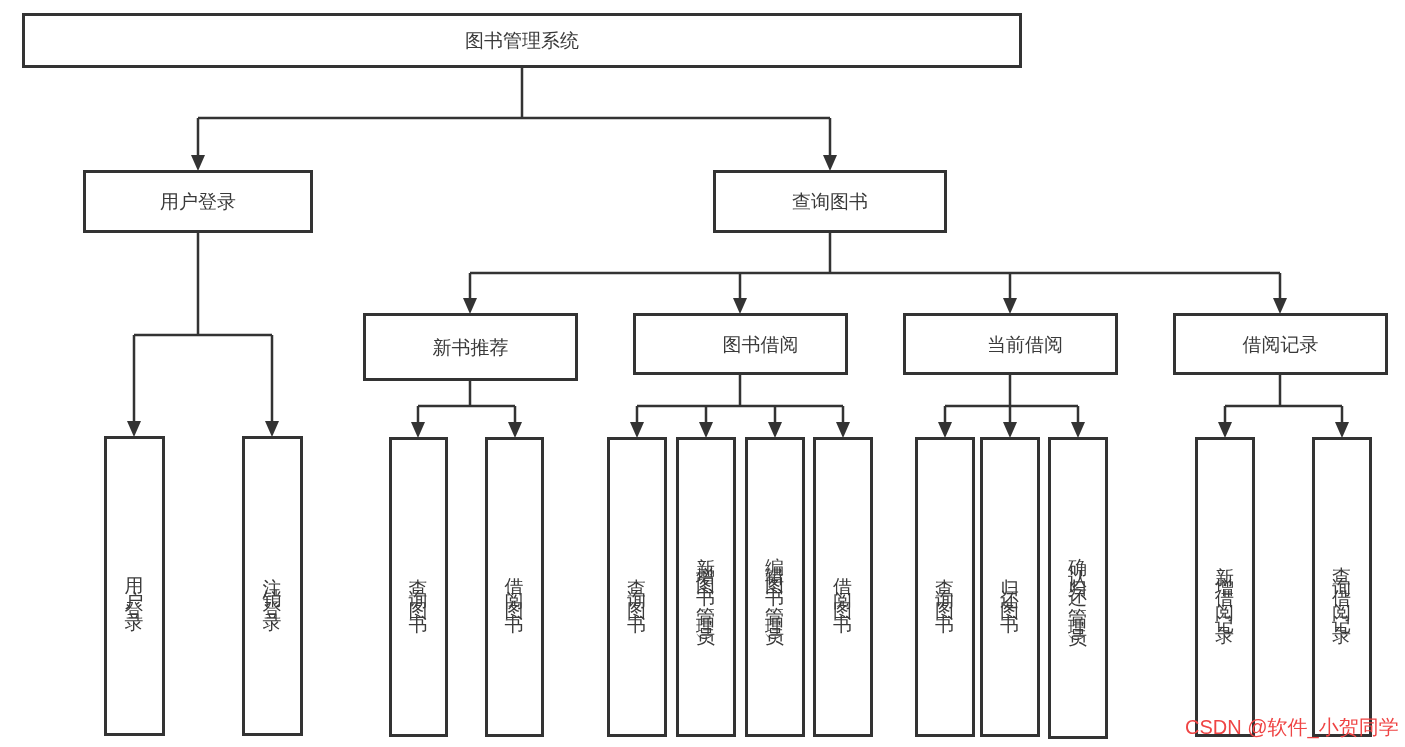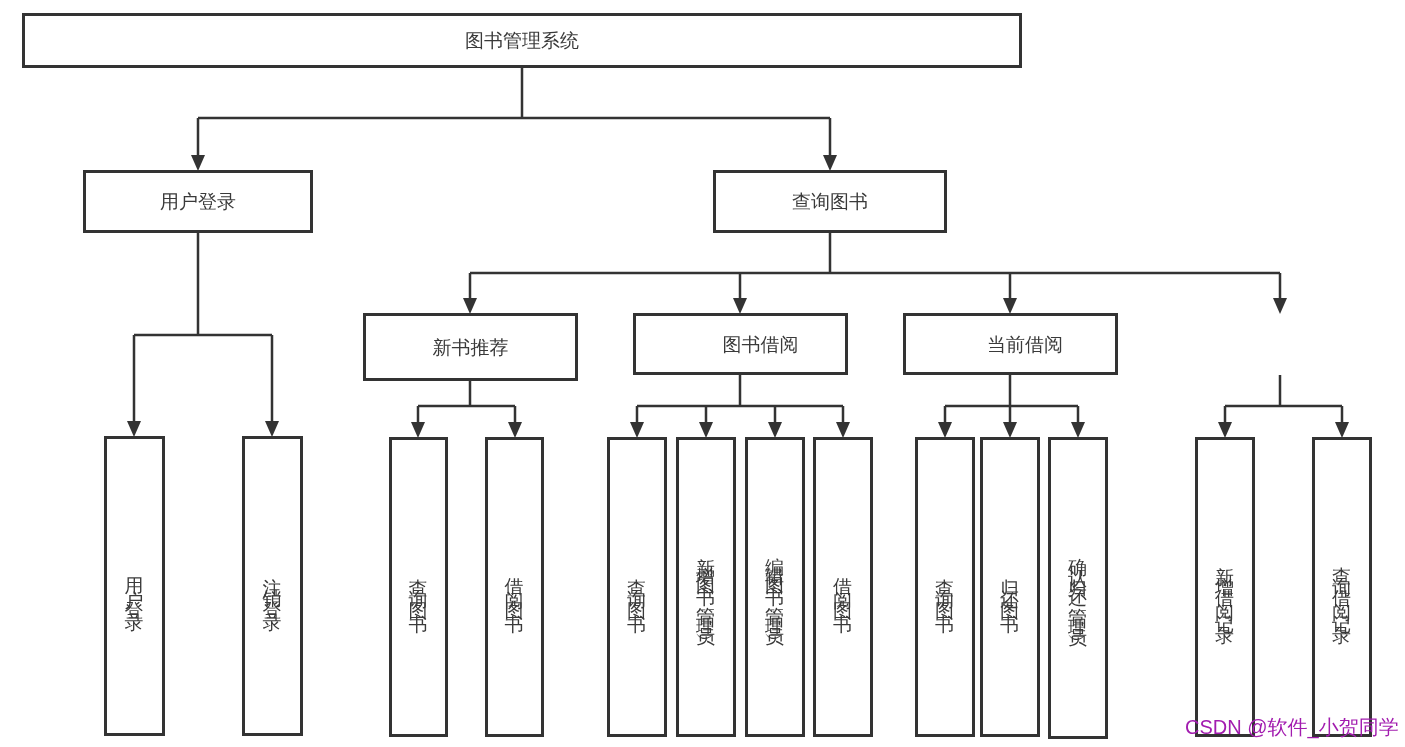--- a/index.html
+++ b/index.html
@@ -37,21 +37,21 @@
     font-size: 19px;
     color: #3a3a3a;
   }
   .vtext-tight { letter-spacing: 10px; }
   .watermark {
     position: absolute;
     left: 1185px;
     top: 714px;
     width: 210px;
     font-size: 20px;
-    color: #a21caf;
+    color: #ef4444;
     text-align: center;
     white-space: nowrap;
   }
 </style>
 </head>
 <body>
 
 <div id="canvas">
 
   <svg id="wires" viewBox="0 0 1405 747" xmlns="http://www.w3.org/2000/svg">
@@ -88,20 +88,21 @@
   </svg>
 
   <div class="box" style="left:22px; top:13px; width:1000px; height:55px;">图书管理系统</div>
 
   <div class="box" style="left:83px; top:170px; width:230px; height:63px;">用户登录</div>
   <div class="box" style="left:713px; top:170px; width:234px; height:63px;">查询图书</div>
 
   <div class="box" style="left:363px; top:313px; width:215px; height:68px;">新书推荐</div>
   <div class="box" style="left:633px; top:313px; width:215px; height:62px;padding-left:40px;">图书借阅</div>
   <div class="box" style="left:903px; top:313px; width:215px; height:62px;padding-left:29px;">当前借阅</div>
+  <div class="box" style="left:1173px; top:313px; width:215px; height:62px;">借阅记录</div>
 
   <div class="box" style="left:104px; top:436px; width:61px; height:300px;">
     <span class="vtext">用户登录</span>
   </div>
   <div class="box" style="left:242px; top:436px; width:61px; height:300px;">
     <span class="vtext">注销登录</span>
   </div>
 
   <div class="box" style="left:389px; top:437px; width:59px; height:300px;">
     <span class="vtext">查询图书</span>

